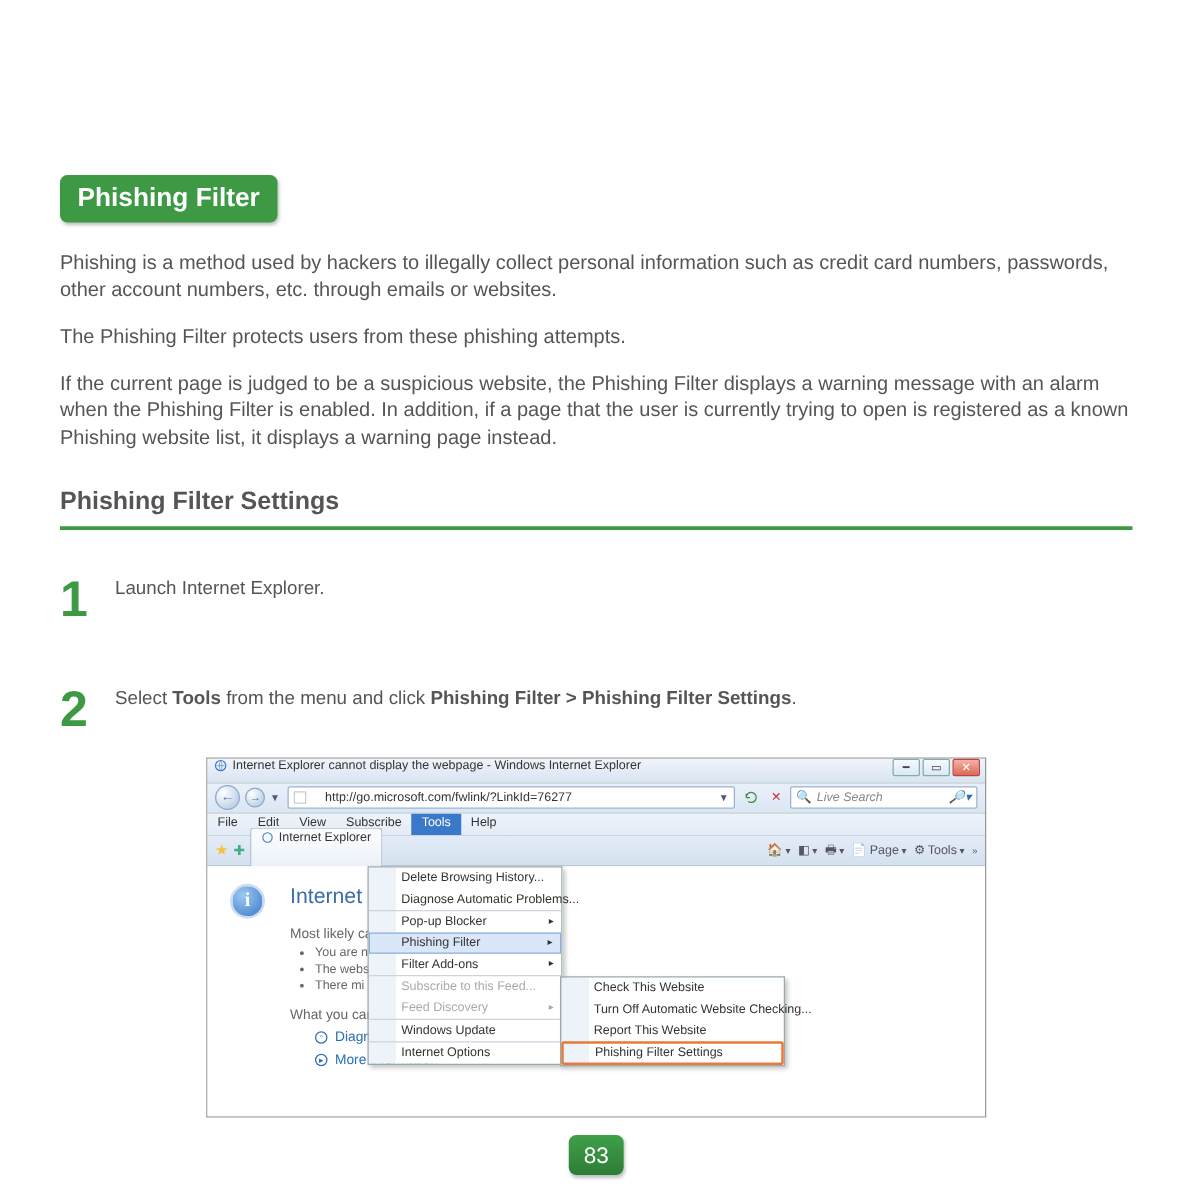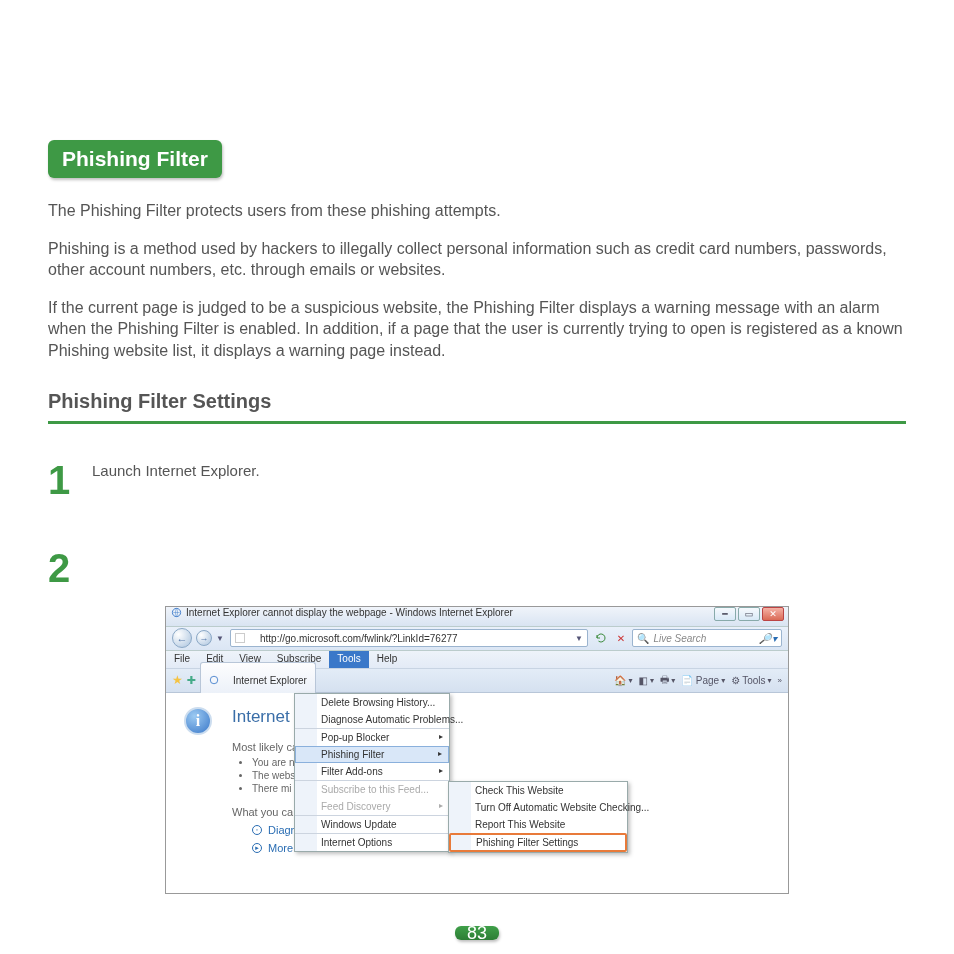--- a/index.html
+++ b/index.html
@@ -127,21 +127,21 @@
   .ie-tabbar{
     display:flex;align-items:center;height:24px;
     background:linear-gradient(#e3ecf7,#d5e1f0);
     padding:0 6px;gap:4px;border-bottom:1px solid #b8c6d8;
   }
   .favstar{color:#f5c342;font-size:12px;}
   .favplus{color:#4a8; font-size:11px;}
   .tab{
     height:36px;background:linear-gradient(#fdfdfe,#e9eff8);
     border:1px solid #b8c6d8;border-bottom:none;border-radius:3px 3px 0 0;
-    padding:2px 8px;display:flex;align-items:center;gap:14px;
+    padding:2px 8px;display:flex;gap:4px;
   }
   .tb-right{margin-left:auto;display:flex;gap:6px;align-items:center;color:#556;}
   .tb-item{display:flex;align-items:center;gap:2px;}
   .tb-drop{font-size:8px;}
   .ie-content{
     background:#fff;min-height:200px;padding:14px 0 18px 30px;position:relative;
   }
   .info-icon{
     width:28px;height:28px;border-radius:50%;background:radial-gradient(circle at 35% 30%,#9ccaf2,#3a78c9);
     border:2px solid #ccddef;display:flex;align-items:center;justify-content:center;
@@ -174,53 +174,56 @@
     background:linear-gradient(to right,#eef3fa 0,#eef3fa 22px,#fff 22px);
     border:1px solid #9aa;box-shadow:2px 2px 4px rgba(0,0,0,0.25);
     font-size:10px;color:#333;z-index:6;margin-top:30px;
   }
   .dd2 .dditem{padding:3px 6px 3px 26px;white-space:nowrap;}
   .dd2 .dditem.sep{border-top:1px solid #ccd4df;}
   .dd2 .dditem.boxed{border:2px solid #e87a3a;padding:2px 5px 2px 25px;border-radius:2px;}
 
   .pagenum{
     position:absolute;left:50%;bottom:14px;transform:translateX(-50%);
-    width:44px;height:14px;border-radius:6px;
+    width:44px;height:32px;border-radius:6px;
     background:linear-gradient(#3fa049,#2d7d35);
     color:#fff;display:flex;align-items:center;justify-content:center;
     font-size:18px;box-shadow:1px 2px 3px rgba(0,0,0,0.25);
   }
 </style>
 </head>
 <body>
 
 
 
 
 <div class="section-badge">Phishing Filter</div>
 
 
 <div class="intro">
+  <p>Phishing is a method used by hackers to illegally collect personal information such as credit card numbers, passwords, other account numbers, etc. through emails or websites.</p>
   <p>The Phishing Filter protects users from these phishing attempts.</p>
-  <p>Phishing is a method used by hackers to illegally collect personal information such as credit card numbers, passwords, other account numbers, etc. through emails or websites.</p>
   <p>If the current page is judged to be a suspicious website, the Phishing Filter displays a warning message with an alarm when the Phishing Filter is enabled. In addition, if a page that the user is currently trying to open is registered as a known Phishing website list, it displays a warning page instead.</p>
 </div>
 
 
 <h2 class="settings-heading">Phishing Filter Settings</h2>
 
 
 <div class="step">
   <div class="step-num">1</div>
   <div class="step-text">Launch Internet Explorer.</div>
 </div>
 
 
 <div class="step" style="margin-bottom:18px;">
   <div class="step-num">2</div>
+  <div class="step-text">
+    <span>Select </span><b>Tools</b><span> from the menu and click </span><b>Phishing Filter &gt; Phishing Filter Settings</b><span>.</span>
+  </div>
 </div>
 
 
 <div class="ie-shot">
 
   <div class="ie-titlebar">
     <span class="ie-title-icon">
       <svg width="11" height="11" viewBox="0 0 24 24">
           <circle cx="12" cy="12" r="9" fill="none" stroke="#3a78c9" stroke-width="2"></circle>
           <path d="M5 12h14M12 3c3 3 3 15 0 18M12 3c-3 3-3 15 0 18" fill="none" stroke="#3a78c9" stroke-width="1"></path>

